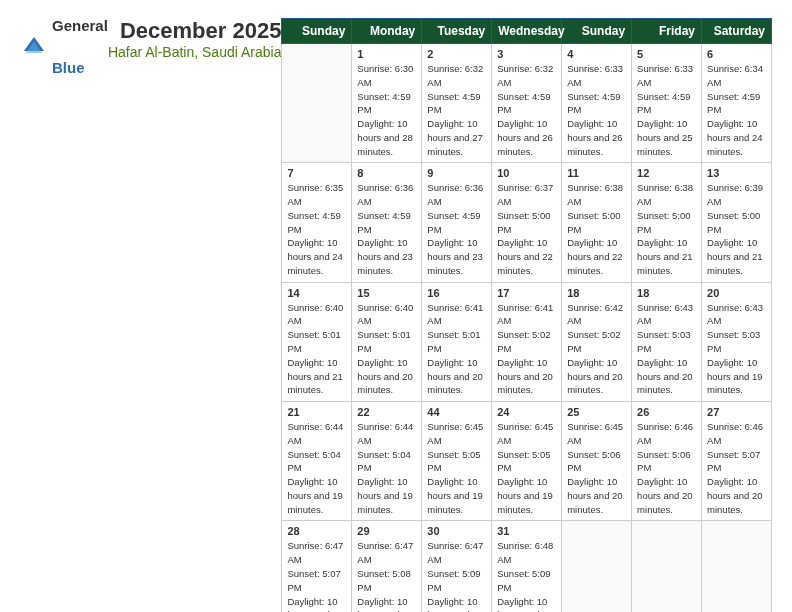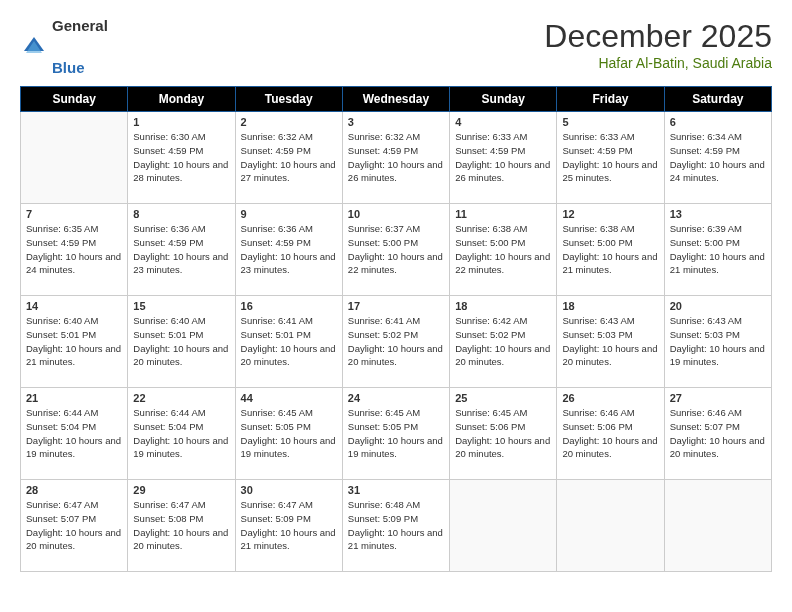--- a/index.html
+++ b/index.html
@@ -8,21 +8,21 @@
       background: #fff;
       width: 792px;
       height: 612px;
       overflow: hidden;
     }
     .page {
       width: 792px;
       height: 584px;
       padding: 18px 20px 12px 20px;
       display: flex;
-      flex-direction: column;
+      flex-direction: row;
     }
     .header {
       display: flex;
       justify-content: space-between;
       align-items: flex-start;
       margin-bottom: 10px;
     }
     .logo {
       display: flex;
       align-items: center;
@@ -45,40 +45,40 @@
       margin-top: 25px;
     }
     .logo-icon {
       width: 28px;
       height: 28px;
     }
     .title-block {
       text-align: right;
     }
     .month-title {
-      font-size: 32px;
+      font-size: 22px;
       color: #333;
-      font-weight: normal;
+      font-weight: bold;
     }
     .subtitle {
       font-size: 14px;
       color: #4d7c0f;
     }
     .calendar {
       flex: 1;
       border: 1px solid #ccc;
       border-collapse: collapse;
       width: 100%;
       table-layout: fixed;
     }
     .calendar th {
-      background-color: #000000;
+      background-color: #14532d;
       color: #fff;
-      text-align: center;
-      padding: 5px 12px;
+      text-align: right;
+      padding: 5px 6px;
       font-size: 12px;
       font-weight: bold;
       border: 1px solid #1a5a9a;
     }
     .calendar td {
       vertical-align: top;
       padding: 4px 5px;
       border: 1px solid #ccc;
       font-size: 9.5px;
       color: #333;

